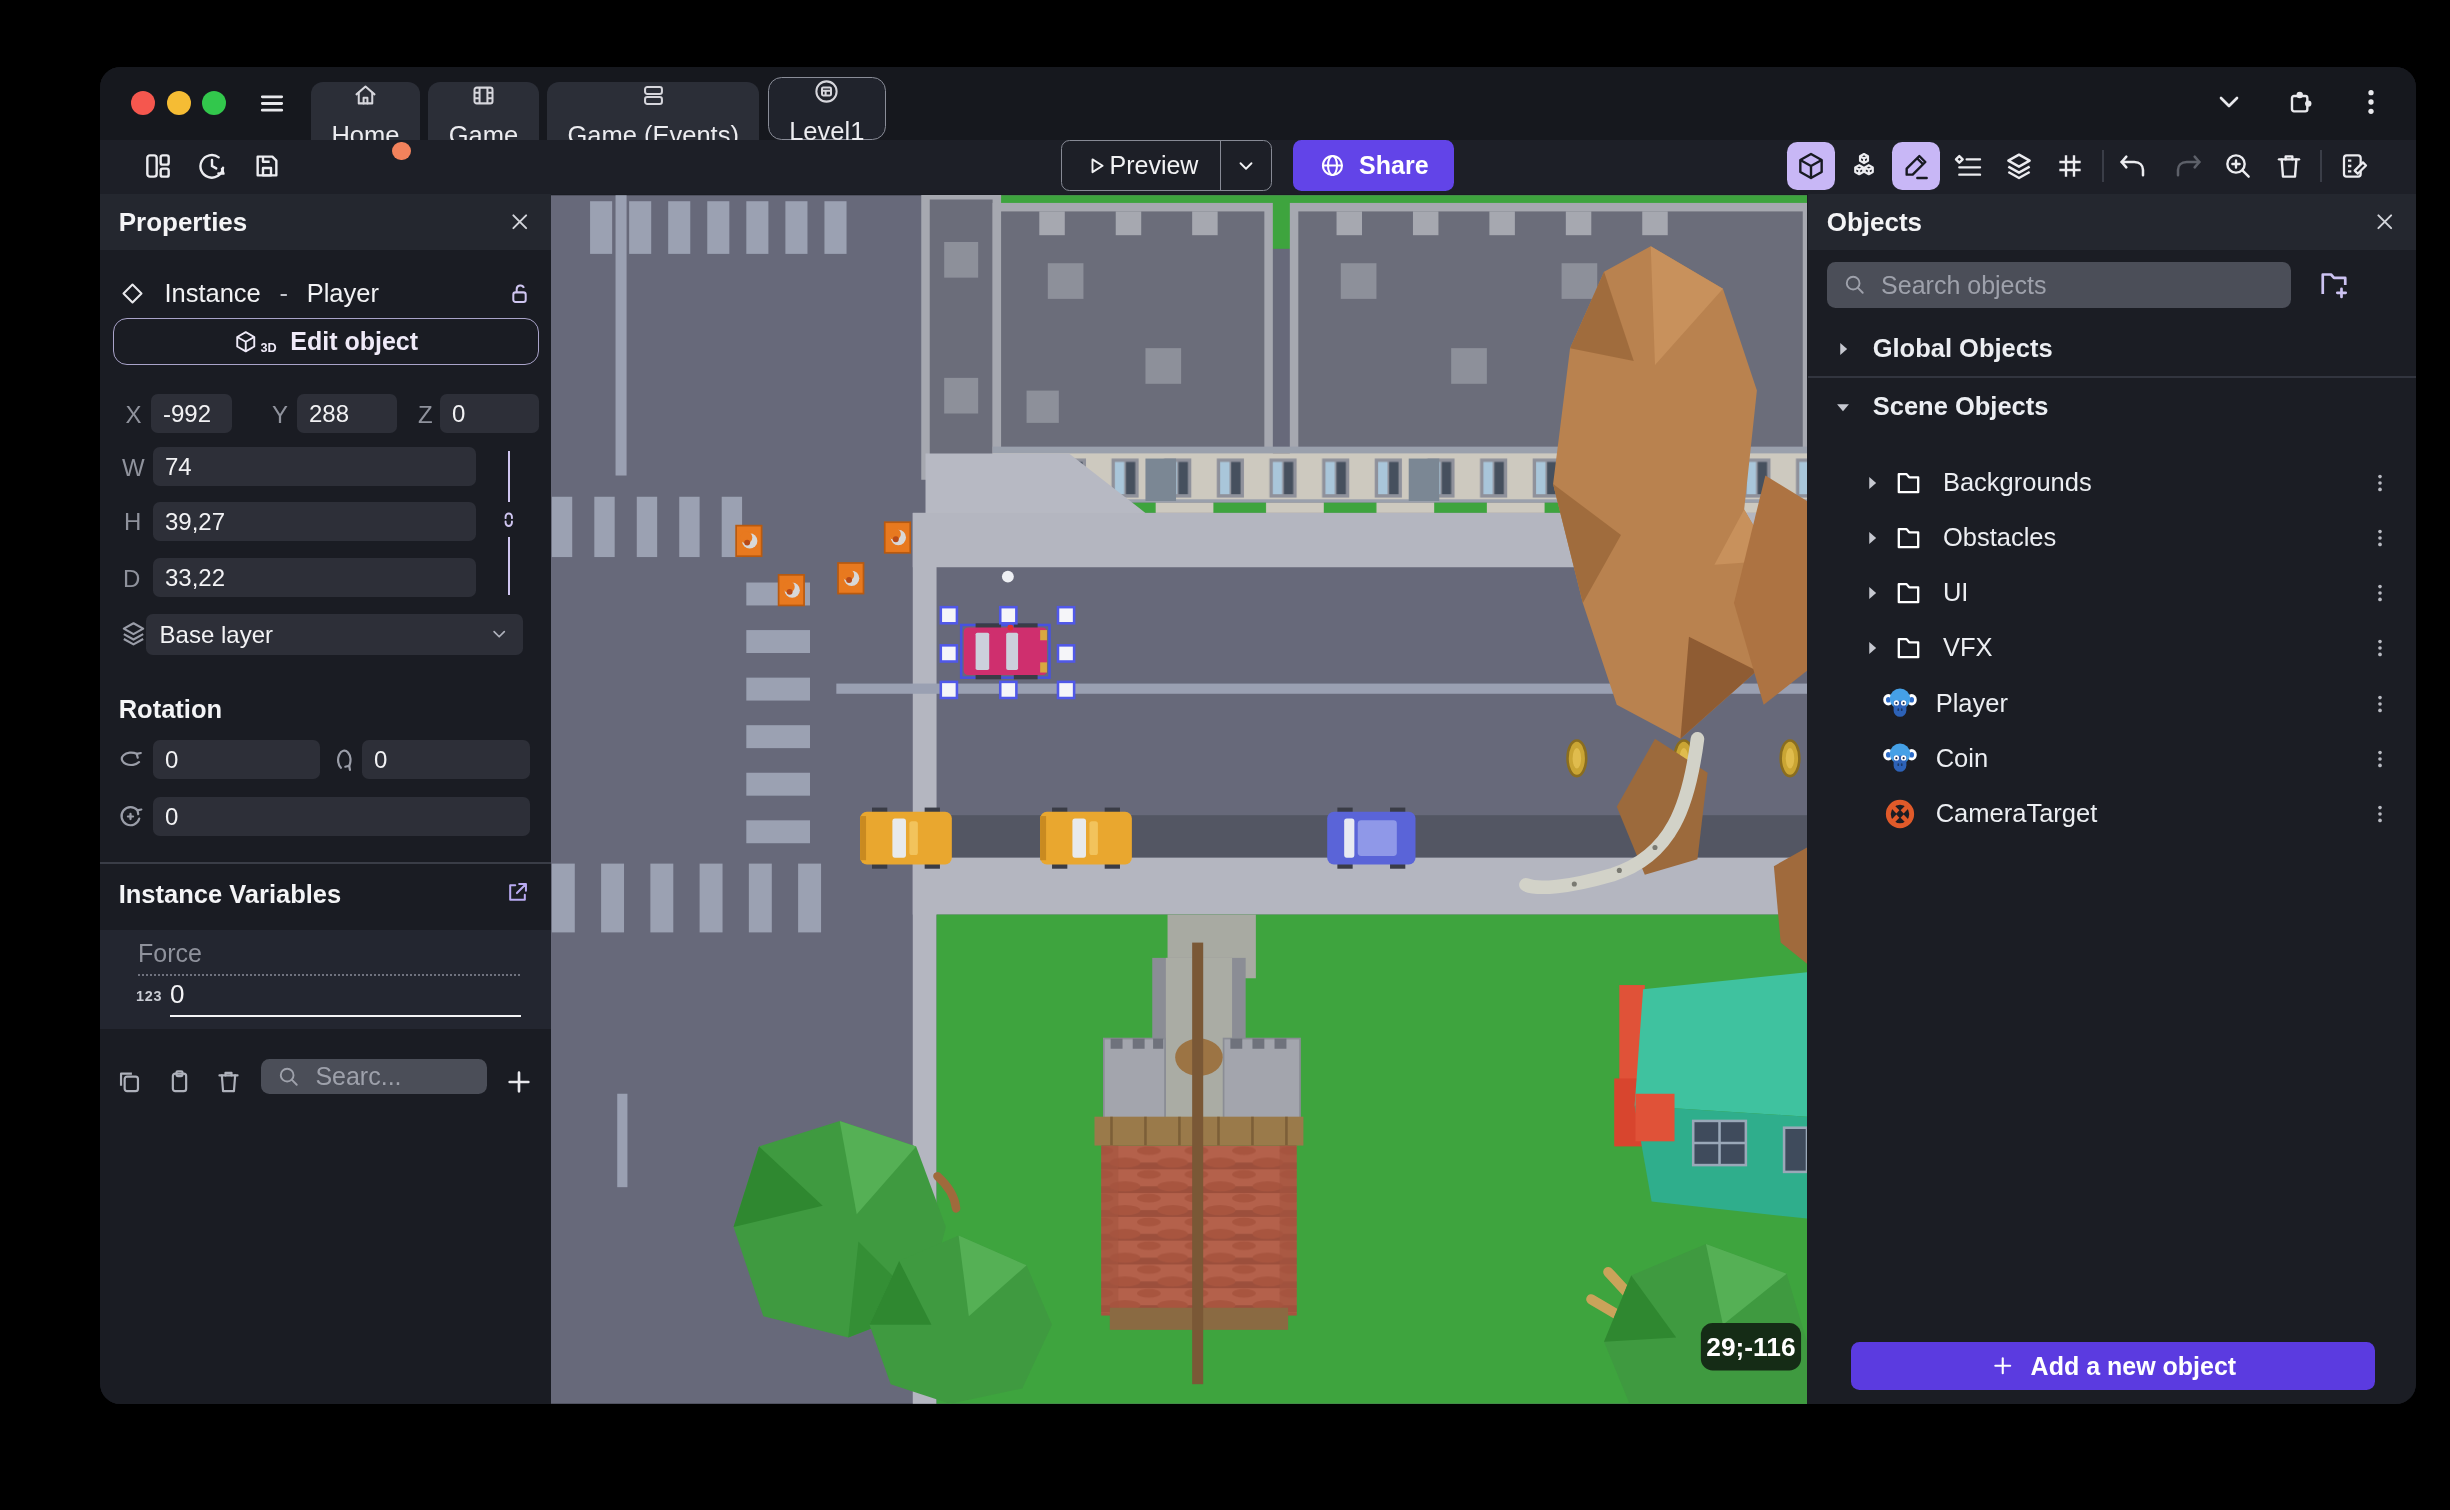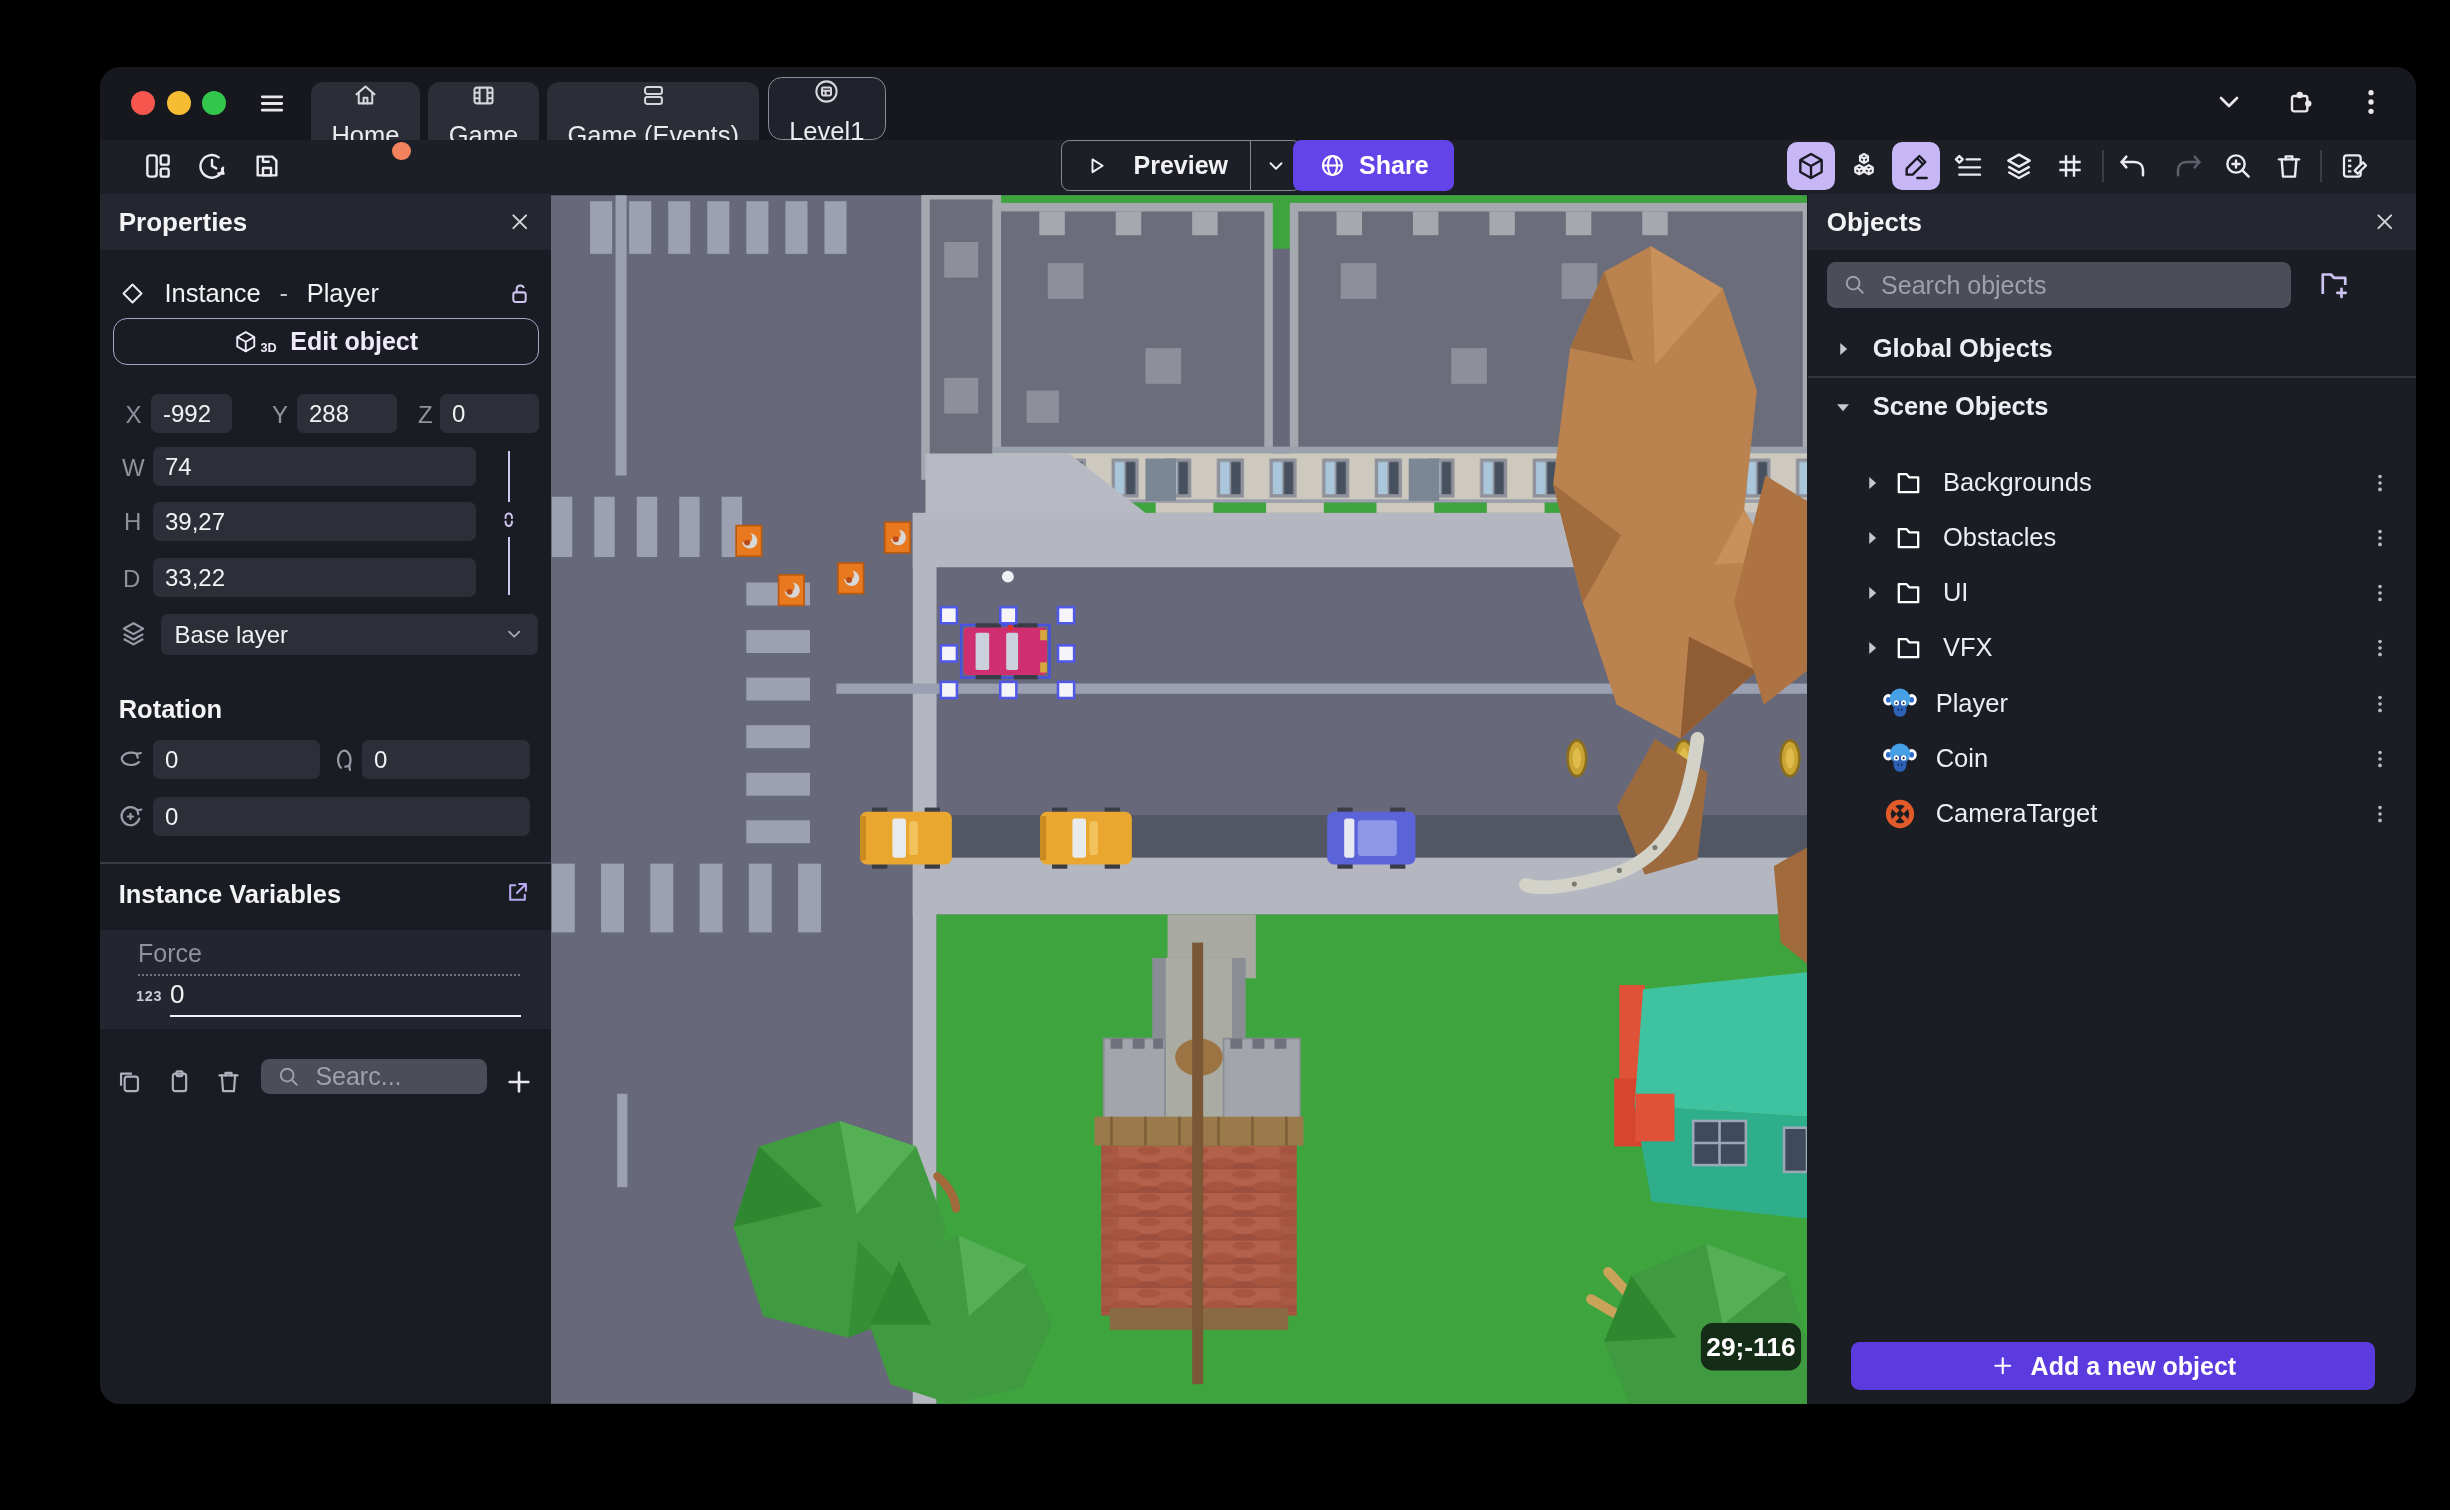--- a/index.html
+++ b/index.html
@@ -30,21 +30,21 @@
   #toolbar { position:absolute; left:0; top:73px; width:100%; height:54px; background:#1d1f27; }
   .tool-ic { position:absolute; top:1.7px; width:48px; height:48px; display:flex; align-items:center; justify-content:center; color:#ececf0; cursor:pointer; border-radius:10.2px; }
   .tool-ic svg { width:32px; height:32px; }
   .tool-ic.activebg { background:#c8b7f6; color:#181a22; }
   .tool-ic.disabled { color:#5d6069; }
   .tdiv { position:absolute; top:10.2px; width:1.7px; height:32px; background:#3a3d47; }
   #preview-btn {
     position:absolute; left:961px; top:0px; height:51px; display:flex; align-items:stretch;
     border:1.7px solid #878a95; border-radius:8.5px; color:#f2f2f4; cursor:pointer;
   }
-  #preview-main { display:flex; align-items:center; gap:24px; padding:0 22px; font-size:25px; font-weight:bold; }
+  #preview-main { display:flex; align-items:center; gap:0; padding:0 22px; font-size:25px; font-weight:normal; }
   #preview-main svg { width:25.5px; height:25.5px; }
   #preview-drop { display:flex; align-items:center; padding:0 13.6px; border-left:1.7px solid #878a95; }
   #preview-drop svg { width:22px; height:22px; }
   #share-btn {
     position:absolute; left:1193px; top:0px; height:51px; padding:0 25.5px; border-radius:8.5px;
     background:var(--accent,#6244e8); color:#fff; display:flex; align-items:center; gap:13.6px;
     font-size:25px; font-weight:bold; cursor:pointer;
   }
   #share-btn svg { width:27px; height:27px; }
   #save-dot { position:absolute; left:149px; top:0px; width:18.7px; height:18.7px; border-radius:50%; background:#f2825c; }
@@ -477,21 +477,21 @@
     <input class="pinput abs" style="left: 53px; top: 364px; width: 323px;" readonly="" value="33,22">
     <div class="abs" style="left:408px; top:257px; width:1.7px; height:51px; background:#cfc5f0"></div>
     <svg class="abs" style="left:396px; top:313px; width:25.5px; height:25.5px; color:#cfc5f0" viewBox="0 0 30 30" width="25.5" height="25.5">
         <use href="#i-link"></use>
       </svg>
     <div class="abs" style="left:408px; top:343px; width:1.7px; height:58px; background:#cfc5f0"></div>
 
     <svg class="abs" style="left:18.7px; top:425px; width:29px; height:29px; color:#9a9da8" viewBox="0 0 34 34" width="29" height="29">
         <use href="#i-layers"></use>
       </svg>
-    <div class="abs" style="left:61px; top:420px; width:377px; height:41px; background:#2d2f38; border-radius:6.8px; display:flex; align-items:center; justify-content:space-between; padding:0 13.6px; color:#f2f2f4; font-size:24px; cursor:pointer;gap:17px;">
+    <div class="abs" style="left:46px; top:420px; width:377px; height:41px; background:#2d2f38; border-radius:6.8px; display:flex; align-items:center; justify-content:space-between; padding:0 13.6px; color:#f2f2f4; font-size:24px; cursor:pointer;gap:17px;">
       <span>Base layer</span>
       <svg style="width:20.4px;height:20.4px;color:#aeb1bb" viewBox="0 0 24 24" width="20.4" height="20.4">
           <use href="#i-chev"></use>
         </svg>
     </div>
 
     <div class="sechead abs" style="left:18.7px; top:501px">Rotation</div>
     <svg class="abs" style="left:15.3px; top:550px; width:31px; height:31px; color:#9a9da8" viewBox="0 0 36 36" width="31" height="31">
         <use href="#i-rotx"></use>
       </svg>

